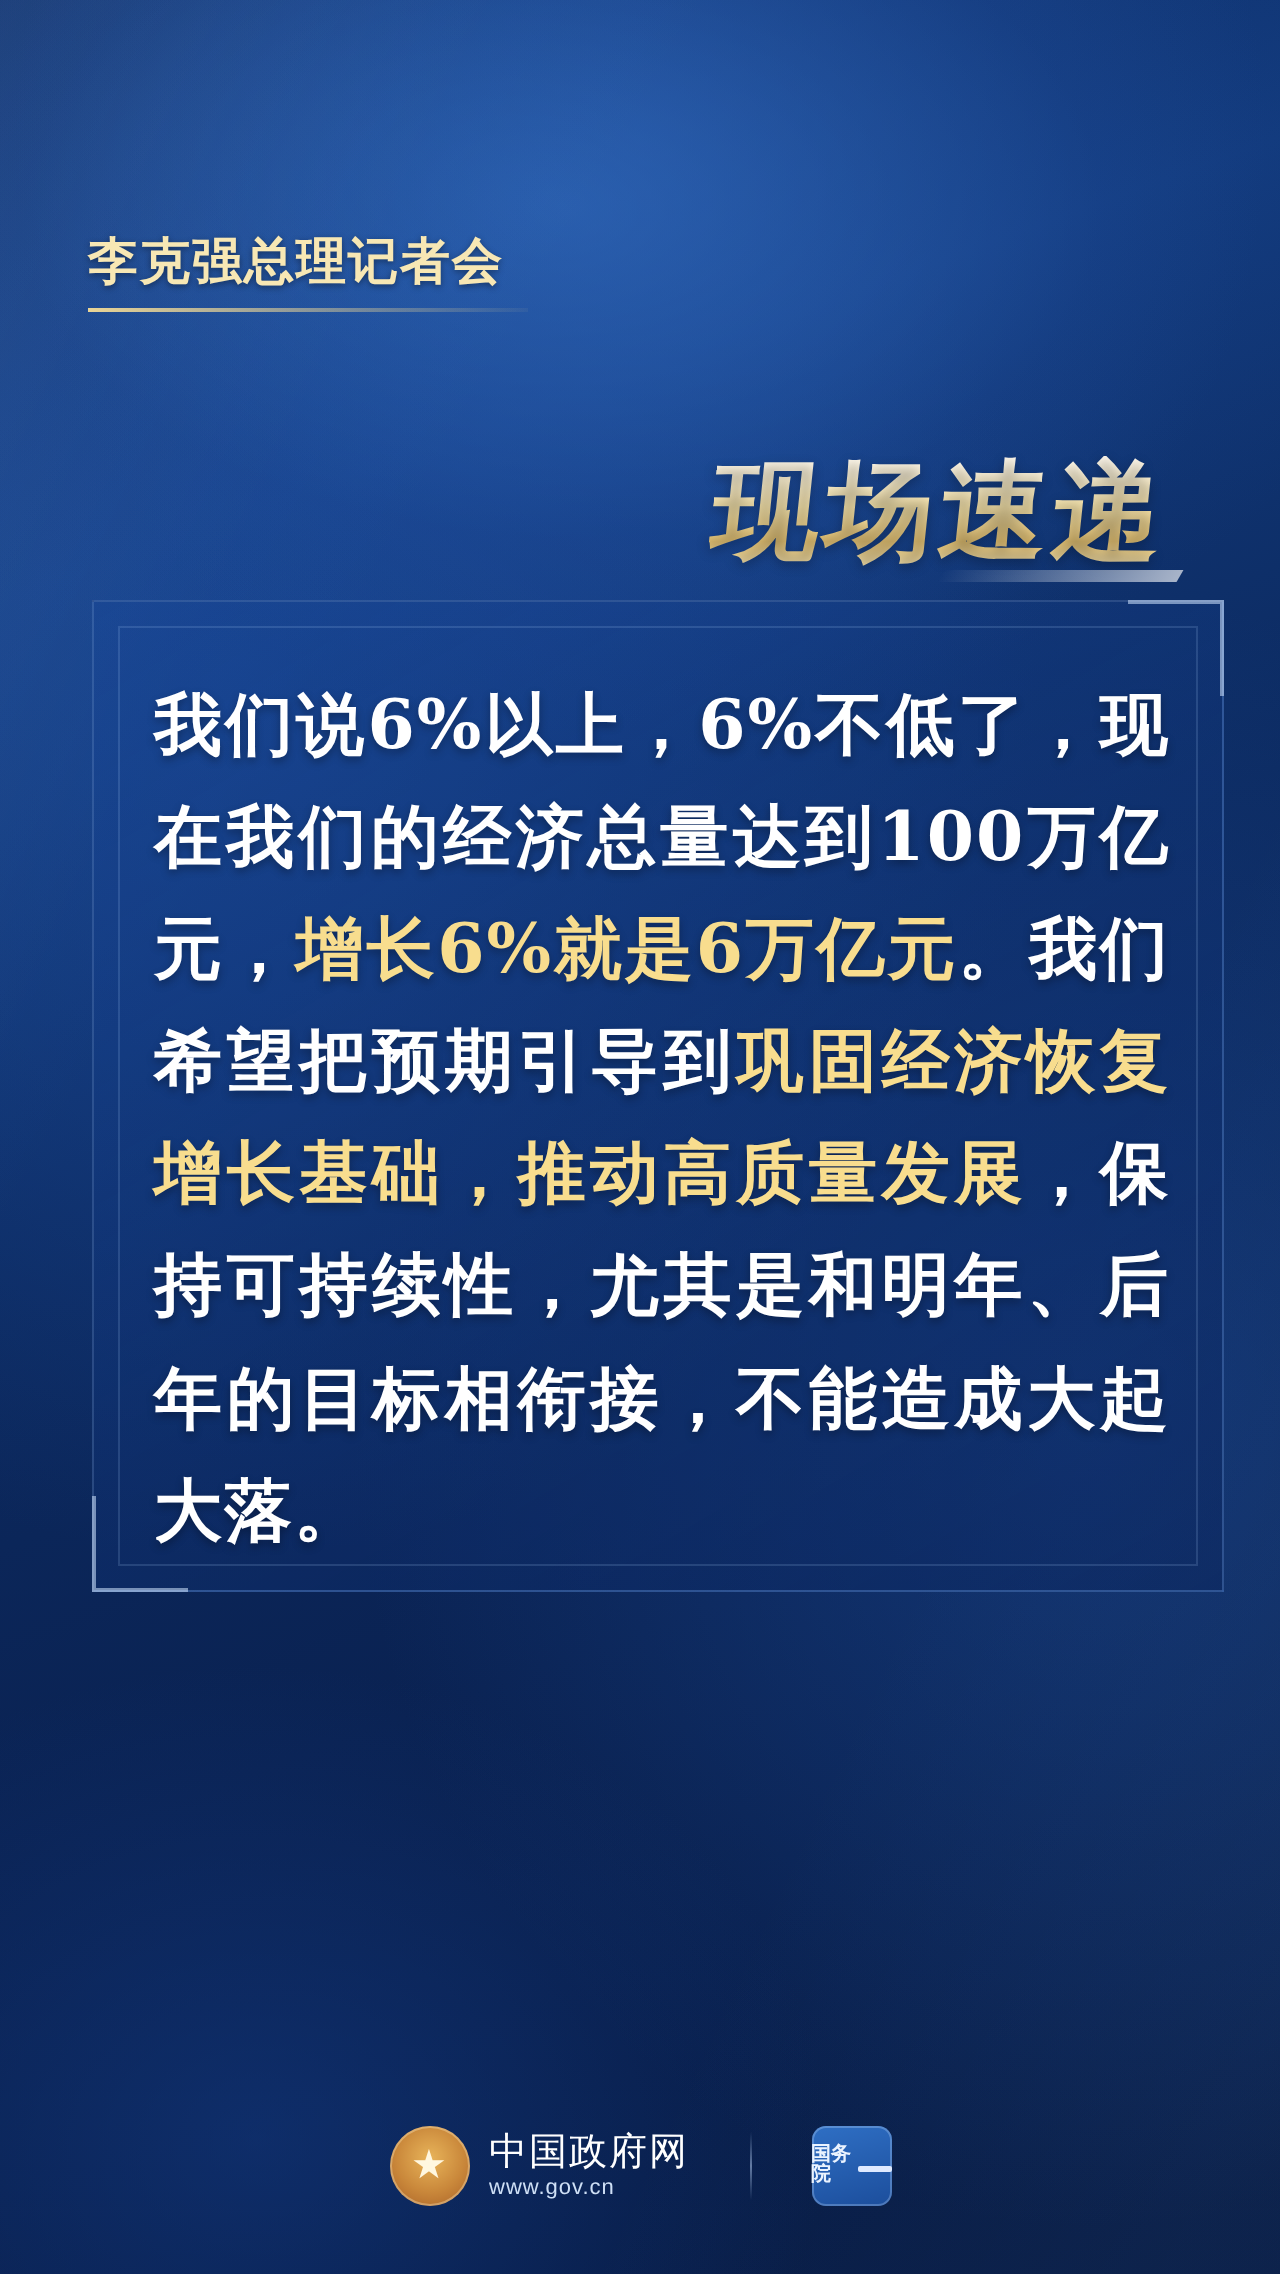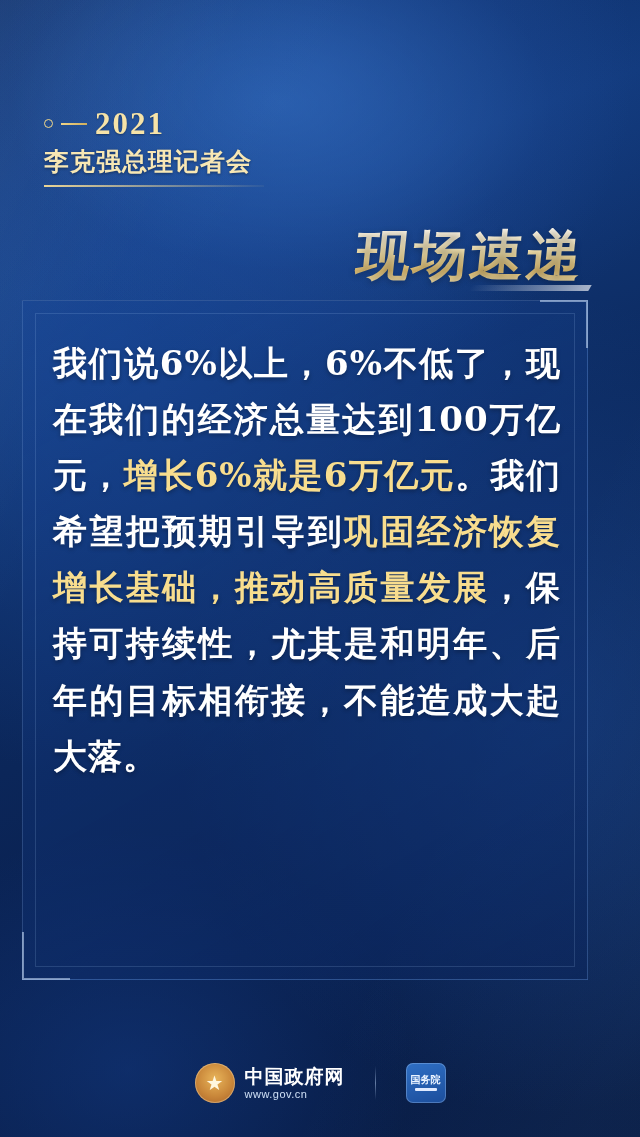--- a/index.html
+++ b/index.html
@@ -129,24 +129,24 @@
     width: 120px;
     height: 6px;
     background: linear-gradient(90deg, rgba(255,255,255,0), rgba(255,255,255,.85));
     transform: skewX(-30deg);
     opacity: .75;
   }
 
   
   .panel {
     position: absolute;
-    left: 22px;
+    left: 46px;
     top: 300px;
     width: 566px;
-    height: 680px;
+    height: 496px;
     background: linear-gradient(150deg, rgba(24,70,150,0.50) 0%, rgba(16,52,120,0.42) 50%, rgba(10,36,92,0.50) 100%);
     border: 1px solid rgba(150,195,255,0.22);
     box-sizing: border-box;
   }
   .panel-inner-line {
     position: absolute;
     left: 12px;
     top: 12px;
     right: 12px;
     bottom: 12px;
@@ -212,21 +212,21 @@
     box-shadow: 0 0 0 1px rgba(255,240,200,.35) inset;
   }
   .brand-text {
     display: flex;
     flex-direction: column;
     line-height: 1.15;
   }
   .brand-main {
     font-family: "DejaVu Sans", sans-serif;
     font-size: 19px;
-    font-weight: bold;
+    font-weight: normal;
     color: #ffffff;
     letter-spacing: 1px;
   }
   .brand-sub {
     font-family: "Liberation Sans", sans-serif;
     font-size: 11px;
     color: #cfe0f6;
     letter-spacing: .5px;
     margin-top: 0;
   }
@@ -238,21 +238,21 @@
   .app-badge {
     width: 40px;
     height: 40px;
     border-radius: 7px;
     background: linear-gradient(165deg, #2f6fc4 0%, #1c4e9c 100%);
     color: #eaf3ff;
     font-family: "DejaVu Sans", sans-serif;
     font-size: 10px;
     font-weight: bold;
     display: flex;
-    flex-direction: column;
+    flex-direction: row;
     align-items: center;
     justify-content: center;
     line-height: 1.05;
     flex: none;
     box-shadow: 0 0 0 1px rgba(190,220,255,.3) inset;
   }
   .app-badge .bar {
     width: 22px;
     height: 3px;
     margin-top: 3px;
@@ -262,25 +262,20 @@
 </style>
 </head>
 <body>
 
 <div class="poster">
   <div class="glow-top"></div>
   <div class="glow-bottom-left"></div>
   <div class="streaks"></div>
 
   <div class="header">
-    <div class="hdr-line-row">
-      <span class="hdr-dot"></span>
-      <span class="hdr-rule"></span>
-      <span class="hdr-year">2021</span>
-    </div>
     <div class="hdr-title">李克强总理记者会</div>
     <div class="hdr-underline"></div>
   </div>
 
   <div class="kicker-wrap">
     <div class="kicker">现场速递</div>
     <div class="kicker-slash"></div>
   </div>
 
   <div class="panel">

